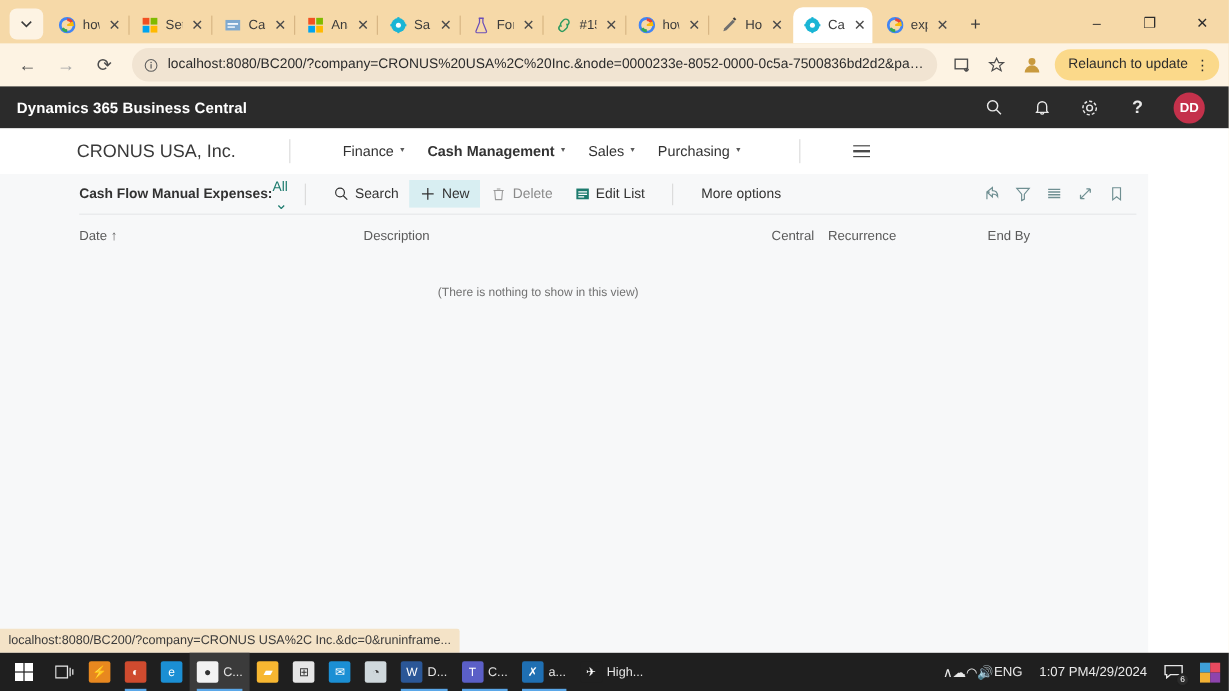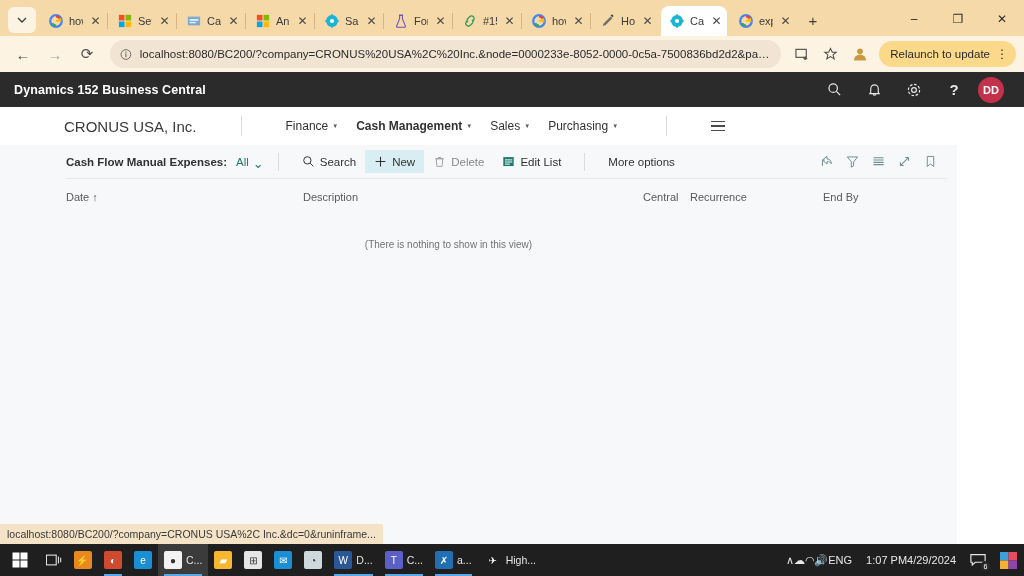--- a/index.html
+++ b/index.html
@@ -68,42 +68,42 @@
   .bc-header {
     height: 35px; background: #2b2b2b; display: flex; align-items: center;
     padding: 0 14px; color: #fff;
   }
   .bc-header .title { font-size: 12.5px; font-weight: bold; letter-spacing: .1px; }
   .bc-header .spacer { flex: 1; }
   .bc-header .hicon { width: 40px; height: 35px; display:flex; align-items:center; justify-content:center;
                       color:#e8e8e8; font-size: 14px; }
   .avatar { width: 26px; height: 26px; border-radius: 50%; background: #c4314b; color:#fff;
             display:flex; align-items:center; justify-content:center; font-size: 11px; font-weight: bold;
-            margin-left: 4px; }
+            margin-left: 10px; }
 
   .bc-nav { height: 38px; background: #ffffff; display: flex; align-items: center; padding-left: 64px; gap: 28px; }
   .bc-company { font-size: 15px; color: #393939; white-space: nowrap; }
   .nav-div { width: 1px; height: 20px; background: #dcdcdc; margin: 0 16px; }
   .nav-item { font-size: 12px; color: #323232; margin-right: 18px; white-space: nowrap;
               display: flex; align-items: center; gap: 4px; }
   .nav-item.selected { font-weight: bold; }
   .nav-item .caret { font-size: 8px; color: #5a5a5a; }
   .hamburger { display:flex; flex-direction:column; gap:3px; }
   .hamburger span { display:block; width:14px; height:1.5px; background:#4a4a4a; }
 
   
   .content-card {
     position: absolute; left: 0; top: 73px; width: 957px; height: 399px;
     background: #f7f8f9;
   }
   .card-right-fill { position:absolute; left:957px; top:73px; width:67px; height:399px; background:#fff; }
 
   .action-bar { height: 33px; display: flex; align-items: center; padding-left: 66px; gap: 0; }
   .page-label { font-size: 11.5px; font-weight: bold; color: #323232; white-space: nowrap; }
-  .view-filter { font-size: 11.5px; color: #1d7b6e; margin-left: 9px; display:flex; align-items:flex-end; gap:4px; white-space:nowrap;}
+  .view-filter { font-size: 11.5px; color: #1d7b6e; display:flex; align-items:flex-end; gap:4px; white-space:nowrap;flex-direction:column;}
   .ab-div { width: 1px; height: 18px; background: #dcdcdc; margin: 0 14px; }
   .ab-btn { display: flex; align-items: center; gap: 5px; font-size: 11.5px; color: #323232;
             padding: 5px 9px; white-space: nowrap; }
   .ab-btn.highlight { background: #d8eef2; }
   .ab-btn.dim { color: #8a8a8a; }
   .ab-spacer { flex: 1; }
   .ab-icon-btn { width: 26px; height: 26px; display:flex; align-items:center; justify-content:center;
                  color: #6f8f92; font-size: 13px; }
 
   .card-rule { height:1px; background:#e6e8ea; margin: 0 10px 0 66px; }
@@ -311,21 +311,21 @@
     </div>
     <div class="relaunch">
       <span>Relaunch to update</span>
       <span style="font-size:12px;line-height:1;">⋮</span>
     </div>
   </div>
 
   <div class="bc-app">
 
     <div class="bc-header">
-      <span class="title">Dynamics 152 Business Central</span>
+      <span class="title">Dynamics 365 Business Central</span>
       <span class="spacer"></span>
       <div class="hicon">
         <svg width="15" height="15" viewBox="0 0 16 16">
             <circle cx="6.6" cy="6.6" r="4.5" fill="none" stroke="#e8e8e8" stroke-width="1.3"></circle>
             <path d="M10 10l4 4" stroke="#e8e8e8" stroke-width="1.3"></path>
           </svg>
       </div>
       <div class="hicon">
         <svg width="15" height="15" viewBox="0 0 16 16">
             <path d="M4 11V7a4 4 0 0 1 8 0v4l1 1.4H3z" fill="none" stroke="#e8e8e8" stroke-width="1.2"></path>

